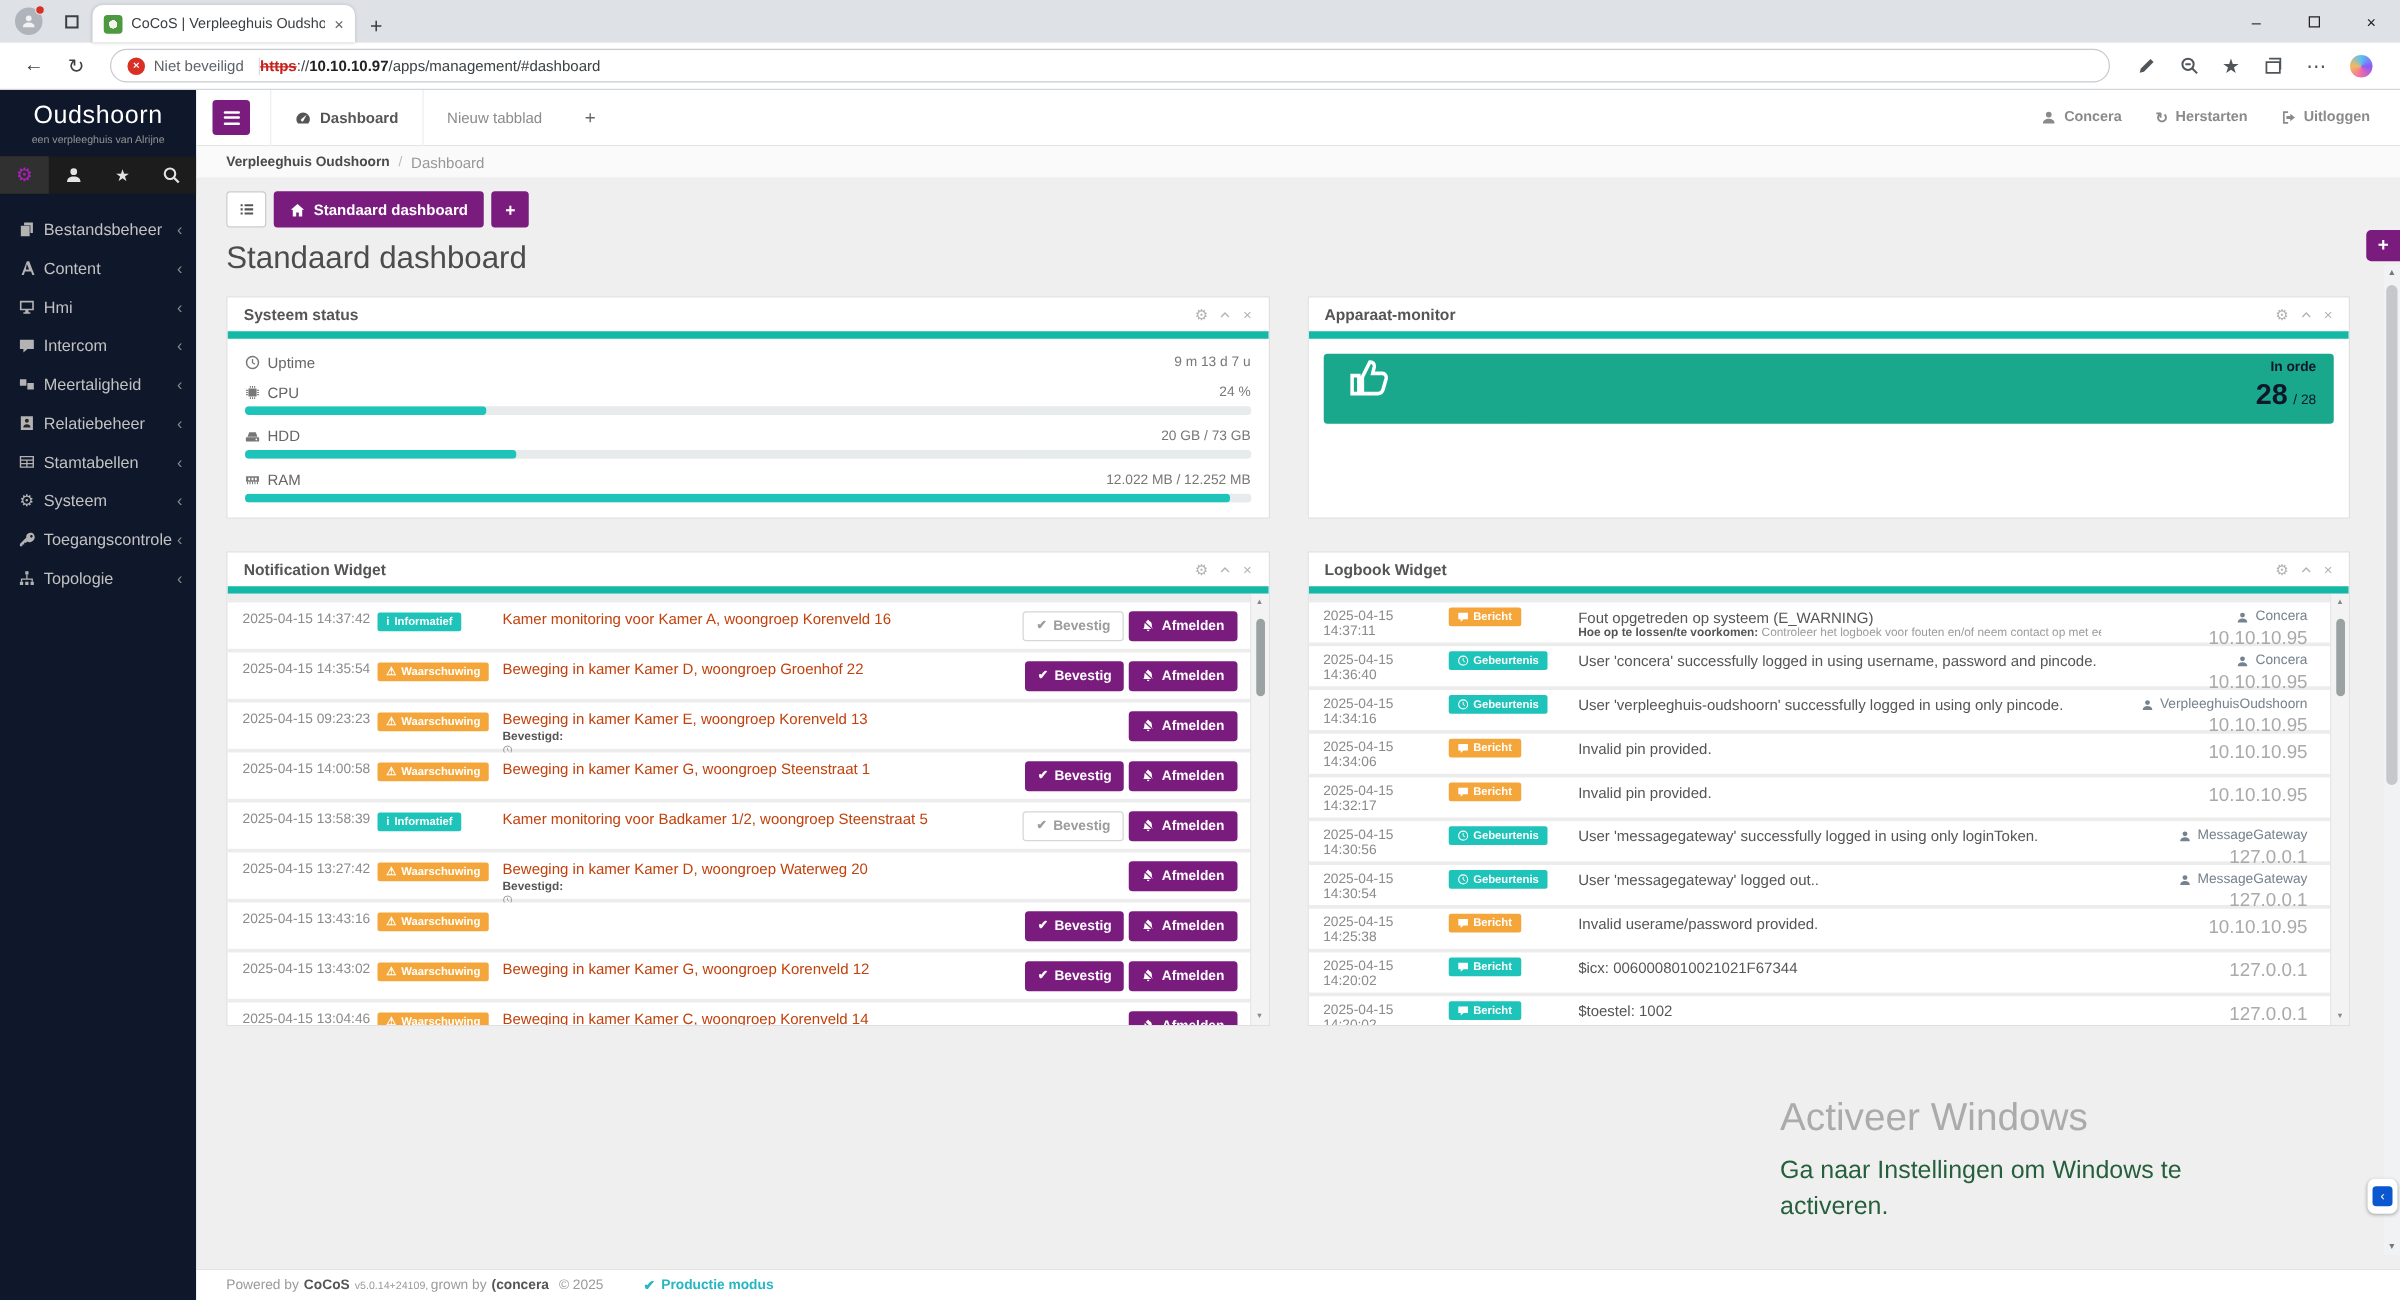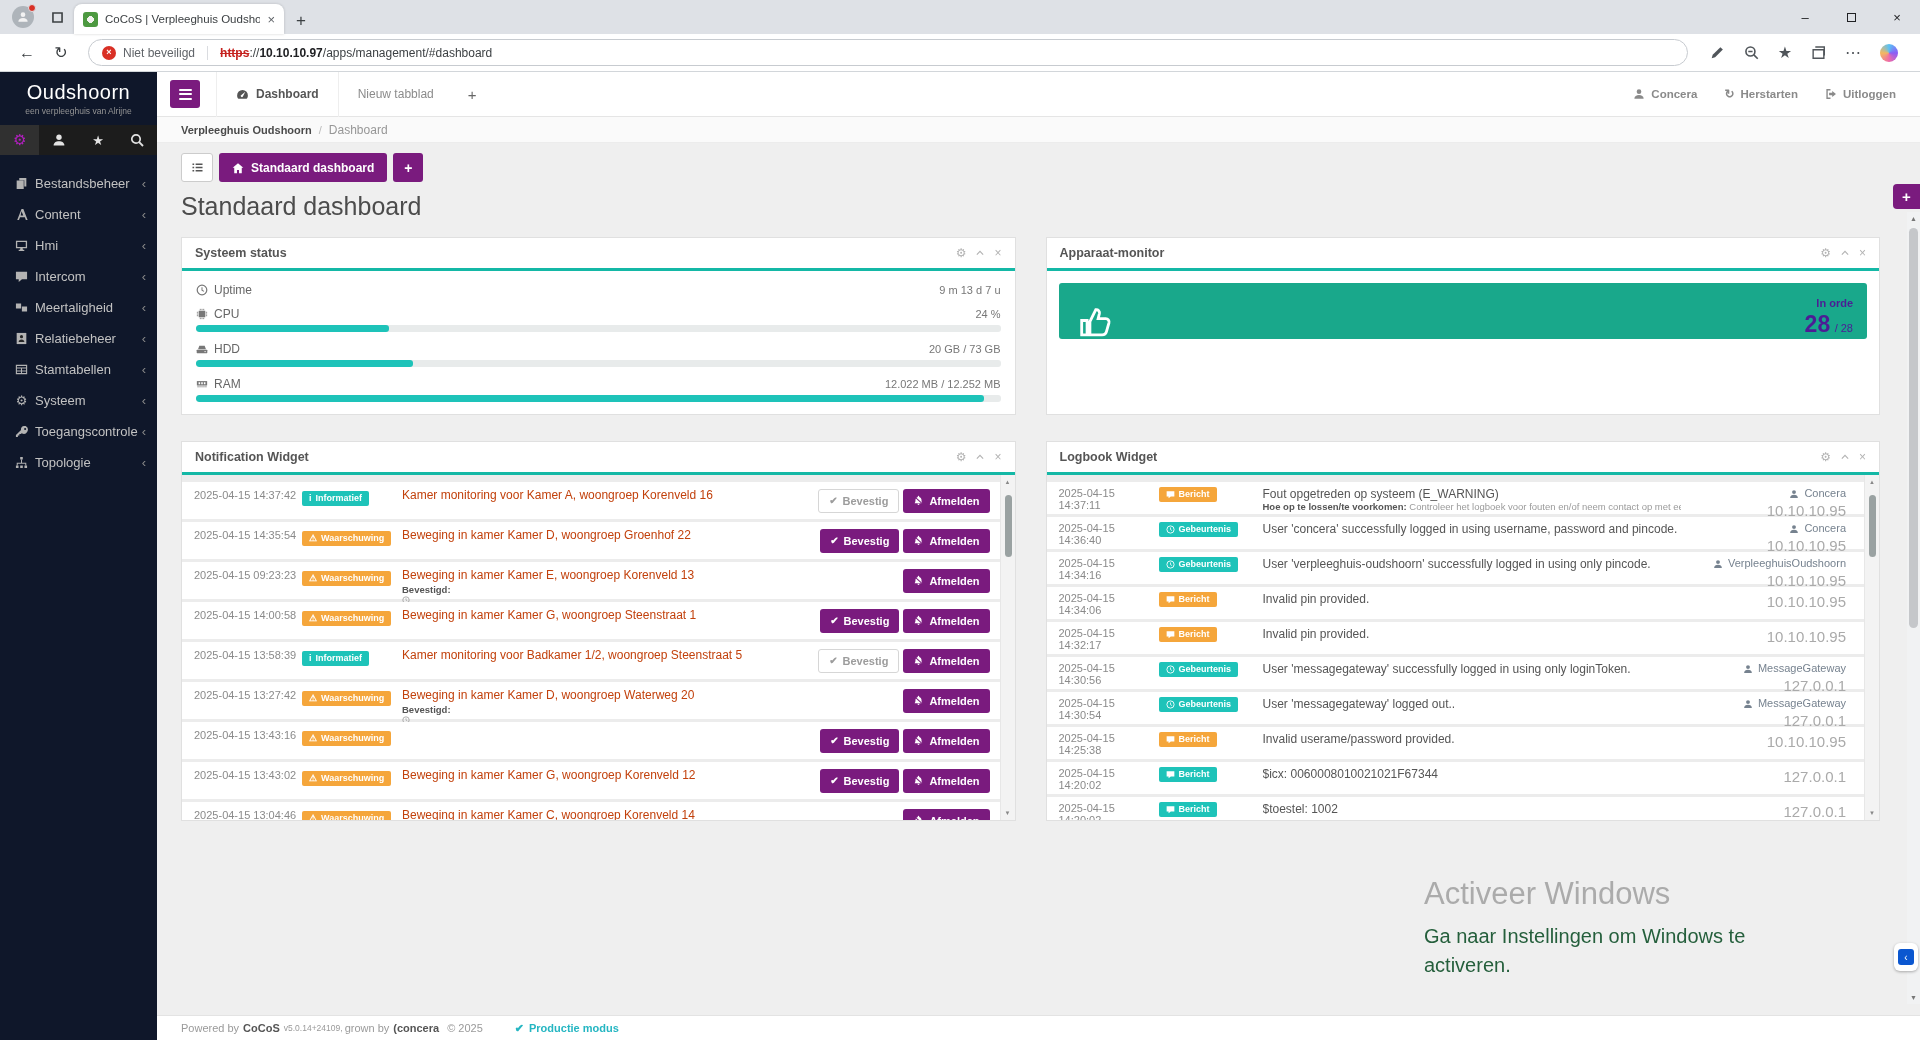--- a/index.html
+++ b/index.html
@@ -29,21 +29,21 @@
   .win-btn{width:46px;display:flex;align-items:center;justify-content:center;font-size:13px;color:#202124}
   .sqbox{display:inline-block;width:9px;height:9px;border:1.2px solid #202124}
 
   .toolbar{height:38px;background:#fff;border-bottom:1px solid #d2d6da;display:flex;align-items:center;padding:0 10px}
   .nav-btn{width:30px;text-align:center;font-size:16px;color:#3c4043;margin:0 2px}
   .addr{flex:1;height:27px;border:1px solid #c7cbd0;border-radius:14px;margin:0 10px;display:flex;align-items:center;
         padding:0 13px;font-size:12px;background:#fff;min-width:0}
   .sec-chip{display:flex;align-items:center;gap:7px;color:#5f6368;padding-right:12px;border-right:1px solid #dadce0;flex-shrink:0}
   .sec-icon{width:14px;height:14px;border-radius:50%;background:#d93025;color:#fff;font-size:9px;font-weight:700;
             display:flex;align-items:center;justify-content:center;line-height:1}
-  .url{margin-left:12px;white-space:nowrap;overflow:hidden;color:#333}
+  .url{white-space:nowrap;overflow:hidden;color:#333}
   .url .scheme{color:#c5221f;text-decoration:line-through;font-weight:700}
   .url .host{color:#202124;font-weight:700}
   .url .path{color:#3c4043}
   .tool-icons{display:flex;gap:19px;align-items:center;margin:0 12px;color:#50555a}
   .tool-icons .bi svg{width:15px;height:15px}
   .copilot{width:18px;height:18px;border-radius:50%;background:conic-gradient(#59c2f5,#8b5cf6,#ef6aa8,#f4b860,#59c2f5)}
 
   
   .app{display:flex;height:968px}
   .sidebar{width:157px;flex-shrink:0;background:#0f172a;color:#c2c2c2}
@@ -87,39 +87,39 @@
             display:flex;align-items:center;justify-content:center}
   .grid-btn svg{width:13px;height:13px;fill:currentColor}
   .primary-btn{height:29px;background:var(--purple);color:#fff;border:none;border-radius:3px;font-size:12px;
                font-weight:700;padding:0 13px;display:flex;align-items:center;gap:7px;font-family:inherit}
   .primary-btn .bi svg{width:12px;height:12px}
   .sq-btn{width:30px;justify-content:center;padding:0;font-size:14px}
   .page-title{font-size:25px;color:#4c4c4c;font-weight:400;margin:2px 0 16px}
 
   .grid{display:grid;grid-template-columns:1fr 1fr;grid-template-rows:178px 380px;gap:26px 30px}
   .widget{background:#fff;border:1px solid #e0e0e0;display:flex;flex-direction:column;overflow:hidden}
-  .w-head{height:33px;flex-shrink:0;display:flex;align-items:center;padding:0 13px;border-bottom:3px solid #14b8a6}
+  .w-head{height:33px;flex-shrink:0;display:flex;align-items:center;padding:0 13px;border-bottom:6px solid #14b8a6}
   .w-title{flex:1;font-size:12.5px;font-weight:700;color:#555}
   .w-tools{display:flex;align-items:center;gap:9px;color:#b3b3b3;font-size:12px}
   .w-tools .bi svg{width:10px;height:10px;stroke:currentColor}
 
   
   .m-list{padding:8px 14px 0}
   .m-row{margin-bottom:3px}
   .m-line{display:flex;align-items:center;height:21px}
   .mi{width:18px;color:#777;display:inline-flex}
   .mi svg{width:12px;height:12px}
   .m-label{flex:1;font-size:12px;color:#666}
   .m-value{font-size:11px;color:#777}
   .m-bar{height:7px;border-radius:3px;background:#e8ebeb;margin:1px 0 6px;overflow:hidden}
   .m-fill{height:100%;background:var(--teal);border-radius:3px}
 
   
   .monitor-body{padding:12px}
-  .monitor-banner{height:56px;background:var(--green);border-radius:3px;display:flex;align-items:flex-end;color:#4c1d95}
+  .monitor-banner{height:56px;background:var(--green);border-radius:3px;display:flex;align-items:flex-start;color:#0f172a}
   .thumb-icon{margin-left:16px}
   .thumb-icon svg{width:36px;height:36px}
   .monitor-right{margin-left:auto;margin-right:14px;text-align:right;line-height:1.2}
   .monitor-status{font-size:11px;font-weight:700}
   .monitor-count{font-size:23px;font-weight:700}
   .monitor-total{font-size:11px;font-weight:400}
 
   
   .w-body-list{flex:1;position:relative;background:#ececec;overflow:hidden}
   .w-list{position:absolute;left:0;right:15px;top:0;bottom:0;overflow:hidden;padding-top:7px}

